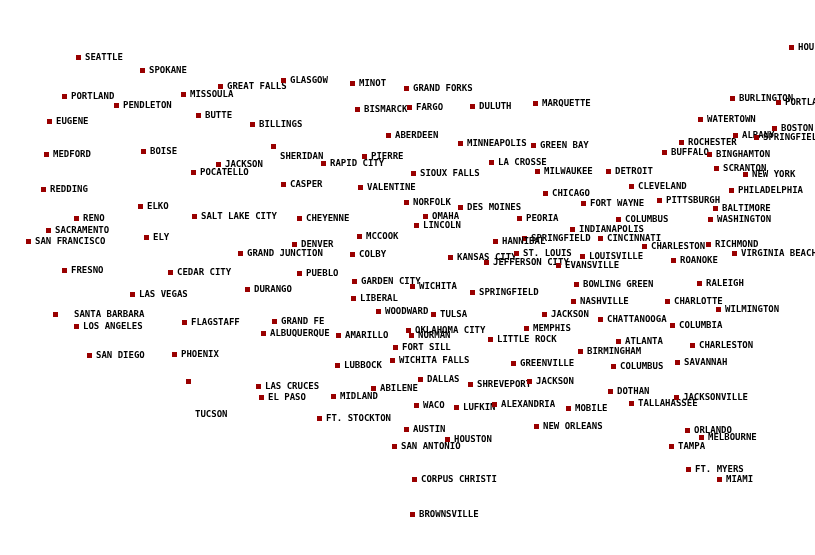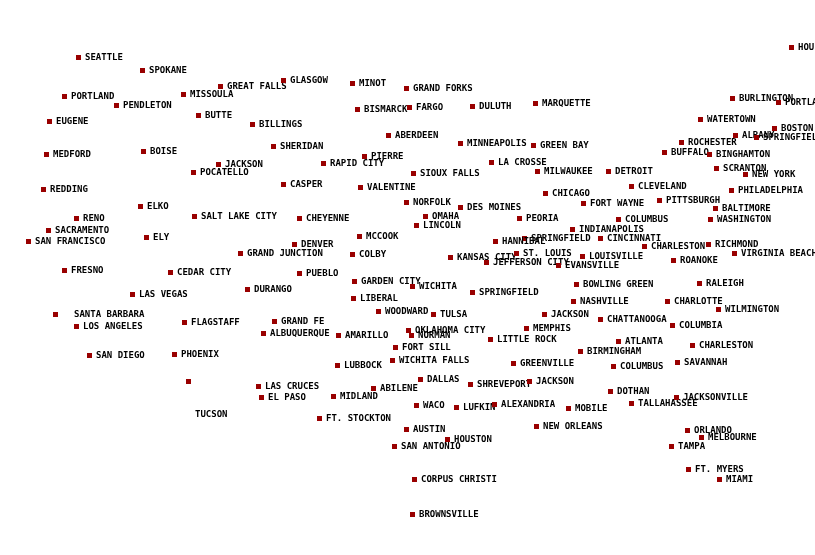--- a/index.html
+++ b/index.html
@@ -179,21 +179,21 @@
     <div class="city" style="left: 355px; top: 107px;">
       <span class="dot" style="background: rgb(153, 0, 0); width: 5px; height: 5px;"></span>
       <span class="lbl" style="color: rgb(0, 0, 0);">BISMARCK</span>
     </div>
     <div class="city" style="left: 407px; top: 105px;">
       <span class="dot" style="background: rgb(153, 0, 0); width: 5px; height: 5px;"></span>
       <span class="lbl" style="color: rgb(0, 0, 0);">FARGO</span>
     </div>
     <div class="city" style="left: 271px; top: 144px;">
       <span class="dot" style="background: rgb(153, 0, 0); width: 5px; height: 5px;"></span>
-      <span class="lbl" style="color: rgb(0, 0, 0);">SHERIDAN</span>
+      <span class="lbl" style="color: rgb(0, 0, 0); margin-top: 10px;">SHERIDAN</span>
     </div>
     <div class="city" style="left: 321px; top: 161px;">
       <span class="dot" style="background: rgb(153, 0, 0); width: 5px; height: 5px;"></span>
       <span class="lbl" style="color: rgb(0, 0, 0);">RAPID CITY</span>
     </div>
     <div class="city" style="left: 362px; top: 154px;">
       <span class="dot" style="background: rgb(153, 0, 0); width: 5px; height: 5px;"></span>
       <span class="lbl" style="color: rgb(0, 0, 0);">PIERRE</span>
     </div>
     <div class="city" style="left: 281px; top: 182px;">

